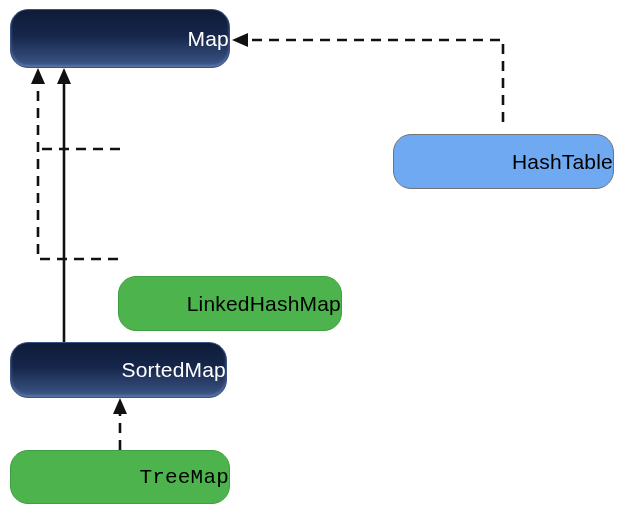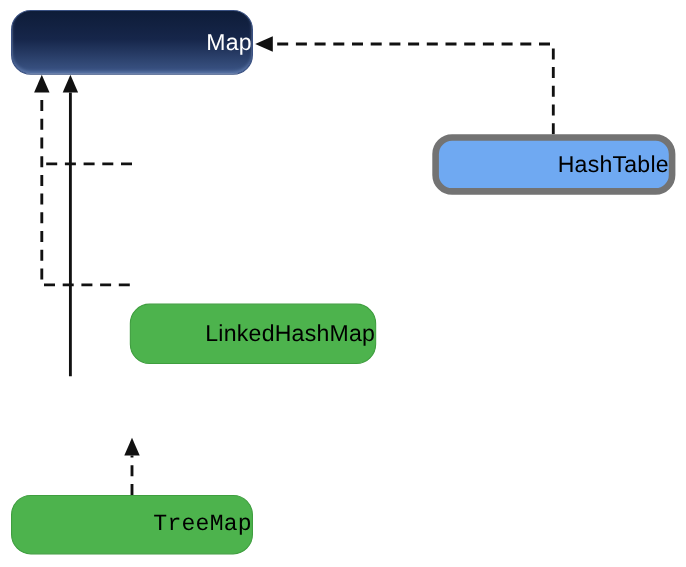--- a/index.html
+++ b/index.html
@@ -51,22 +51,23 @@
     box-shadow: inset 0 -2px 3px rgba(130, 160, 210, 0.45);
     color: #ffffff;
   }
   .node.green {
     background: #4db34d;
     border: 1px solid #3f9e3f;
     color: #000000;
   }
   .node.blue {
     background: #6fa9f2;
-    border: 6px solid #737373;
+    border: 1px solid #737373;
     color: #000000;
+    margin-top: 12px;
   }
 </style>
 </head>
 <body>
 
 <div class="canvas">
 
   <svg class="edges" viewBox="0 0 624 515" aria-hidden="true">
 
     <path class="dashed" d="M120 149 H38"></path>
@@ -90,18 +91,21 @@
 
 
   <div class="node blue" style="left:393px; top:122px; width:221px; height:55px;">
     <span>HashTable</span>
   </div>
 
   <div class="node green" style="left:118px; top:232px; width:224px; height:55px;margin-top:44px;">
     <span>LinkedHashMap</span>
   </div>
 
+  <div class="node navy" style="left:10px; top:342px; width:217px; height:56px;">
+    <span>SortedMap</span>
+  </div>
 
   <div class="node green" style="left:10px; top:450px; width:220px; height:54px;font-family:Liberation Mono, monospace;">
     <span>TreeMap</span>
   </div>
 
 </div>
 
 </body></html>

